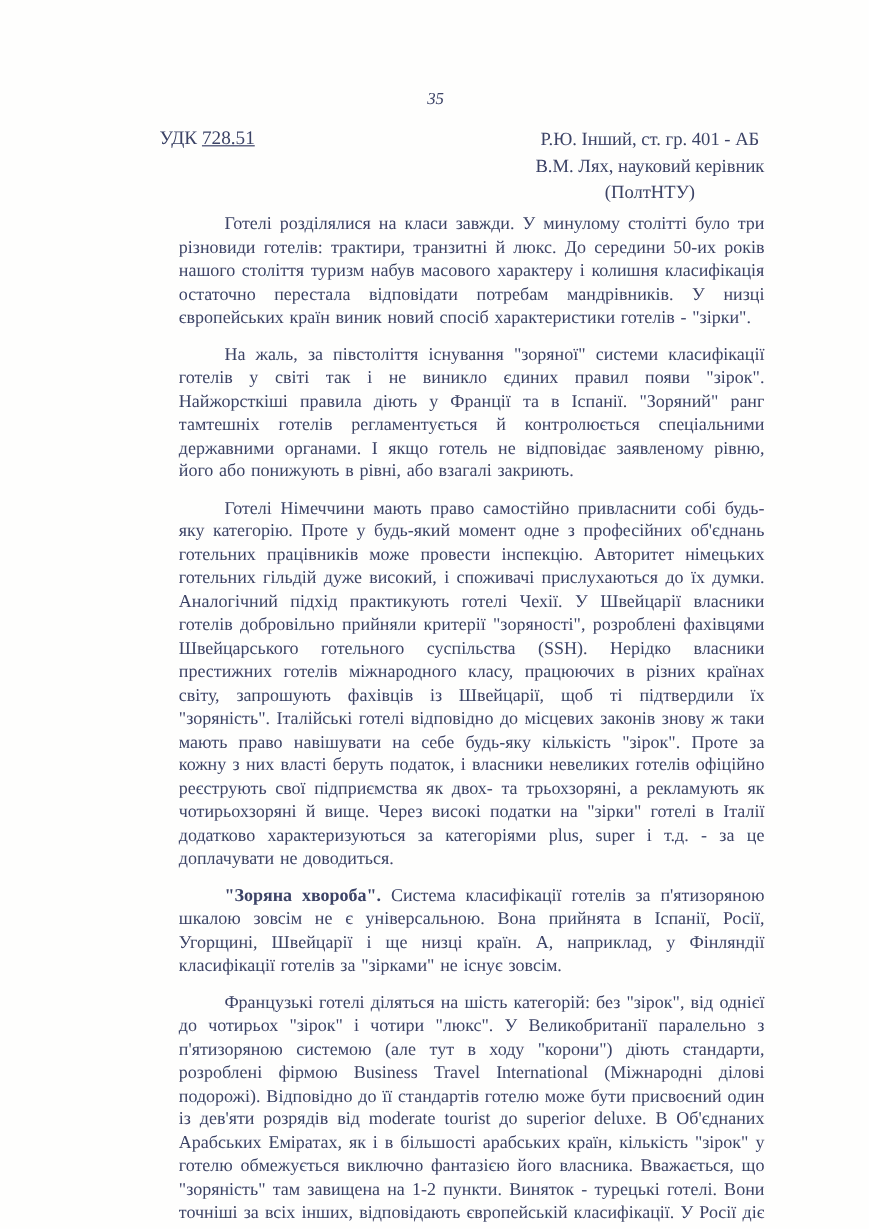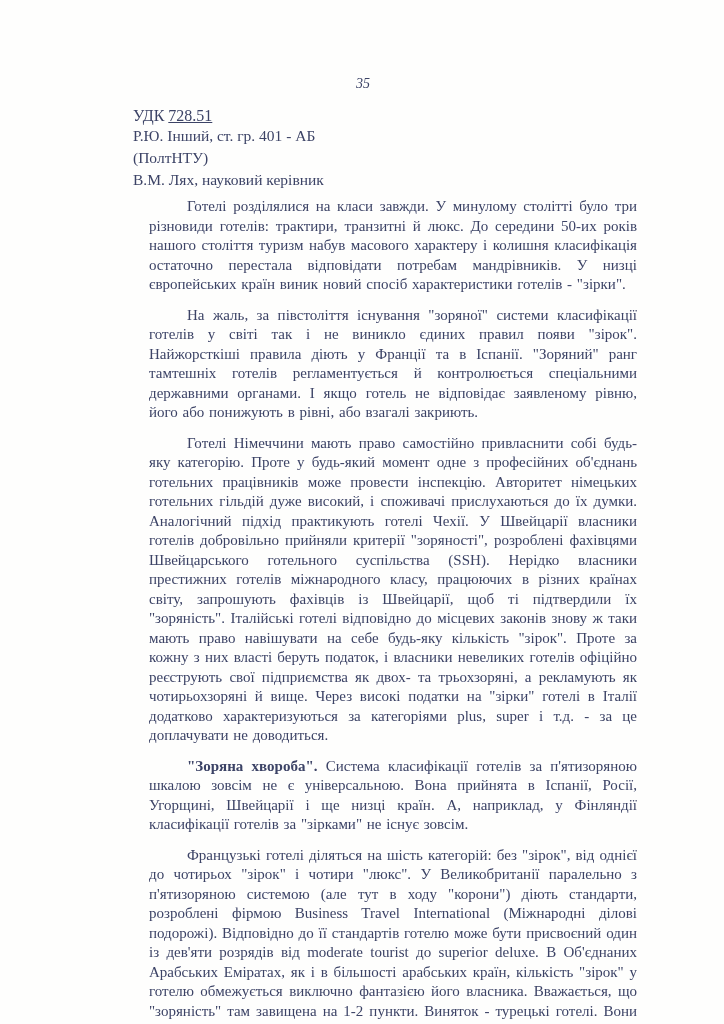--- a/index.html
+++ b/index.html
@@ -28,32 +28,31 @@
     font-style: italic;
     position: relative;
     left: -22px;
     margin-bottom: 14px;
   }
   .doc-header {
     display: flex;
     justify-content: space-between;
     align-items: flex-start;
     margin-bottom: 6px;
-    flex-direction: column;
   }
   .udc {
     font-size: 16px;
     white-space: nowrap;
     padding-top: 1px;
   }
   .udc .udc-number {
     text-decoration: underline;
   }
   .authors {
-    text-align: left;
+    text-align: center;
     font-size: 15.5px;
     line-height: 22px;
   }
   .doc-title {
     text-align: center;
     font-weight: bold;
     font-size: 16.5px;
     margin: 6px 0 10px 0;
     letter-spacing: 0.2px;
   }
@@ -77,22 +76,22 @@
     <div class="page-number">35</div>
 
     <div class="doc-header">
       <div class="udc">
         <span>УДК</span>
         <span> </span>
         <span class="udc-number">728.51</span>
       </div>
       <div class="authors">
         <div>Р.Ю. Інший, ст. гр. 401 - АБ</div>
+        <div>В.М. Лях, науковий керівник</div>
         <div>(ПолтНТУ)</div>
-        <div>В.М. Лях, науковий керівник</div>
       </div>
     </div>
 
 
     <div class="body-text">
       <p>Готелі розділялися на класи завжди. У минулому столітті було три різновиди готелів: трактири, транзитні й люкс. До середини 50-их років нашого століття туризм набув масового характеру і колишня класифікація остаточно перестала відповідати потребам мандрівників. У низці європейських країн виник новий спосіб характеристики готелів - "зірки".</p>
       <p>На жаль, за півстоліття існування "зоряної" системи класифікації готелів у світі так і не виникло єдиних правил появи "зірок". Найжорсткіші правила діють у Франції та в Іспанії. "Зоряний" ранг тамтешніх готелів регламентується й контролюється спеціальними державними органами. І якщо готель не відповідає заявленому рівню, його або понижують в рівні, або взагалі закриють.</p>
       <p>Готелі Німеччини мають право самостійно привласнити собі будь-яку категорію. Проте у будь-який момент одне з професійних об'єднань готельних працівників може провести інспекцію. Авторитет німецьких готельних гільдій дуже високий, і споживачі прислухаються до їх думки. Аналогічний підхід практикують готелі Чехії. У Швейцарії власники готелів добровільно прийняли критерії "зоряності", розроблені фахівцями Швейцарського готельного суспільства (SSH). Нерідко власники престижних готелів міжнародного класу, працюючих в різних країнах світу, запрошують фахівців із Швейцарії, щоб ті підтвердили їх "зоряність". Італійські готелі відповідно до місцевих законів знову ж таки мають право навішувати на себе будь-яку кількість "зірок". Проте за кожну з них власті беруть податок, і власники невеликих готелів офіційно реєструють свої підприємства як двох- та трьохзоряні, а рекламують як чотирьохзоряні й вище. Через високі податки на "зірки" готелі в Італії додатково характеризуються за категоріями plus, super і т.д. - за це доплачувати не доводиться.</p>
       <p><span class="lead-bold">"Зоряна хвороба".</span><span> Система класифікації готелів за п'ятизоряною шкалою зовсім не є універсальною. Вона прийнята в Іспанії, Росії, Угорщині, Швейцарії і ще низці країн. А, наприклад, у Фінляндії класифікації готелів за "зірками" не існує зовсім.</span></p>
       <p>Французькі готелі діляться на шість категорій: без "зірок", від однієї до чотирьох "зірок" і чотири "люкс". У Великобританії паралельно з п'ятизоряною системою (але тут в ходу "корони") діють стандарти, розроблені фірмою Business Travel International (Міжнародні ділові подорожі). Відповідно до її стандартів готелю може бути присвоєний один із дев'яти розрядів від moderate tourist до superior deluxe. В Об'єднаних Арабських Еміратах, як і в більшості арабських країн, кількість "зірок" у готелю обмежується виключно фантазією його власника. Вважається, що "зоряність" там завищена на 1-2 пункти. Виняток - турецькі готелі. Вони точніші за всіх інших, відповідають європейській класифікації. У Росії діє п'ятизоряна система, основна маса</p>

